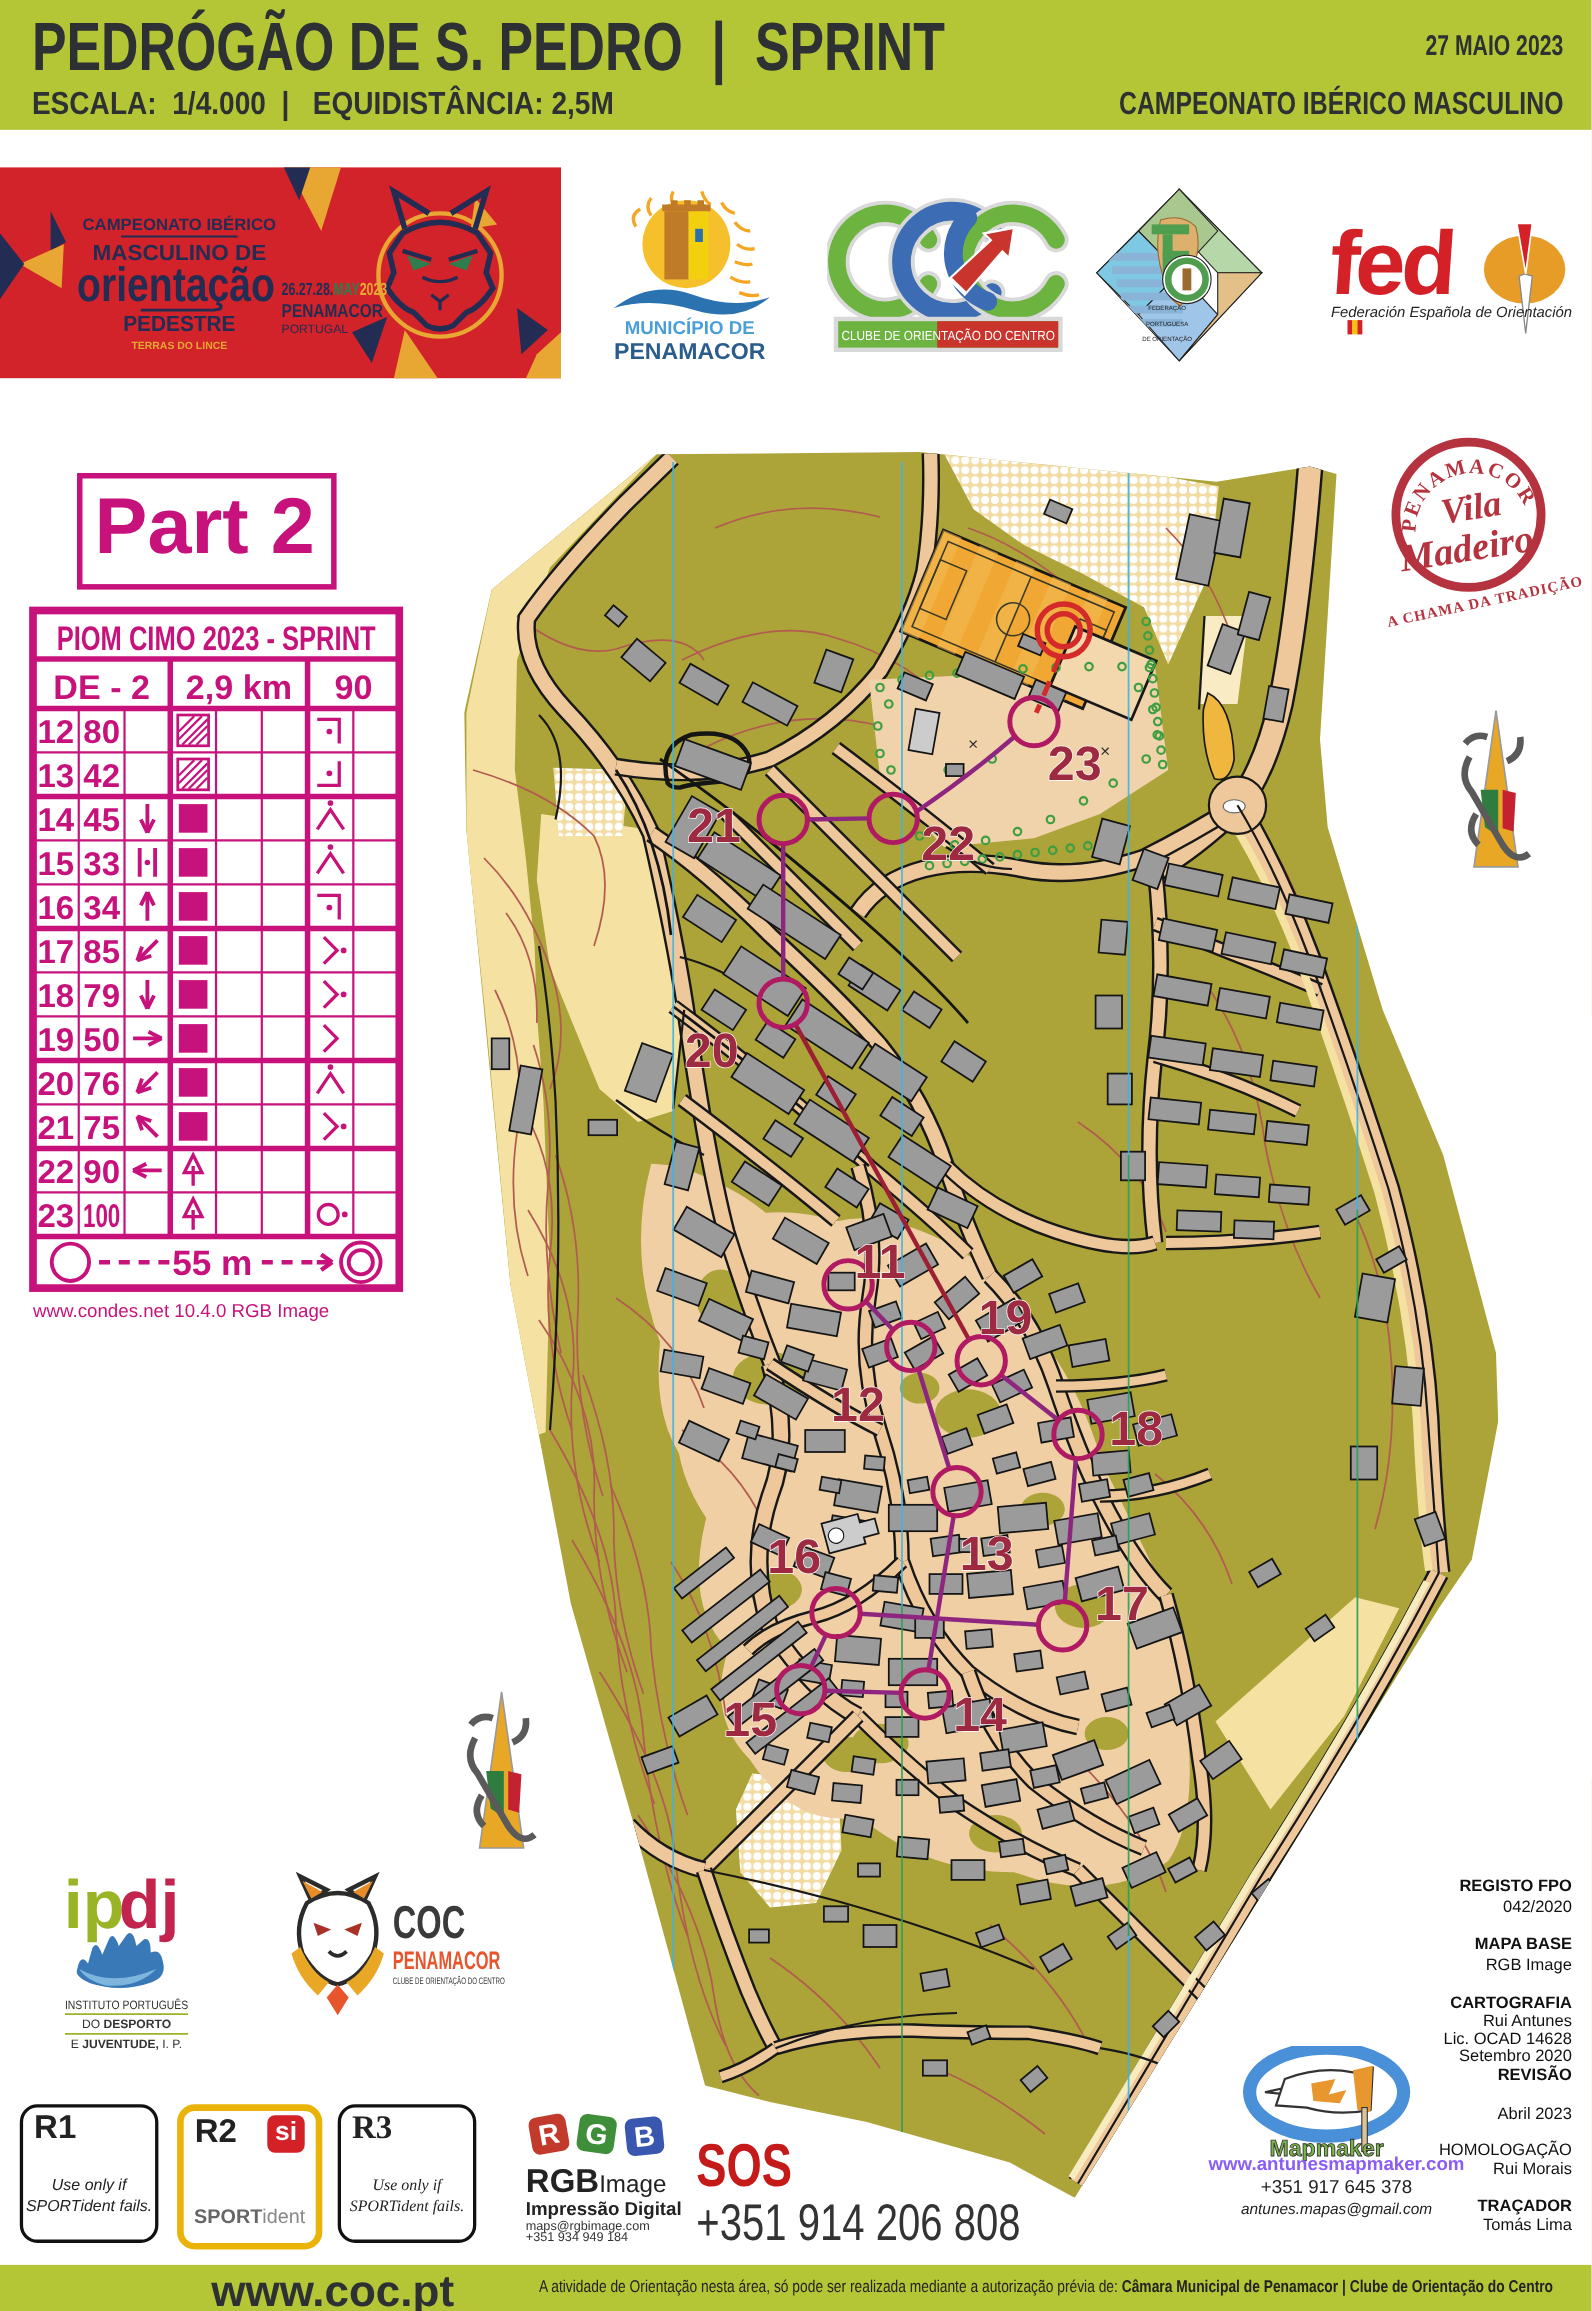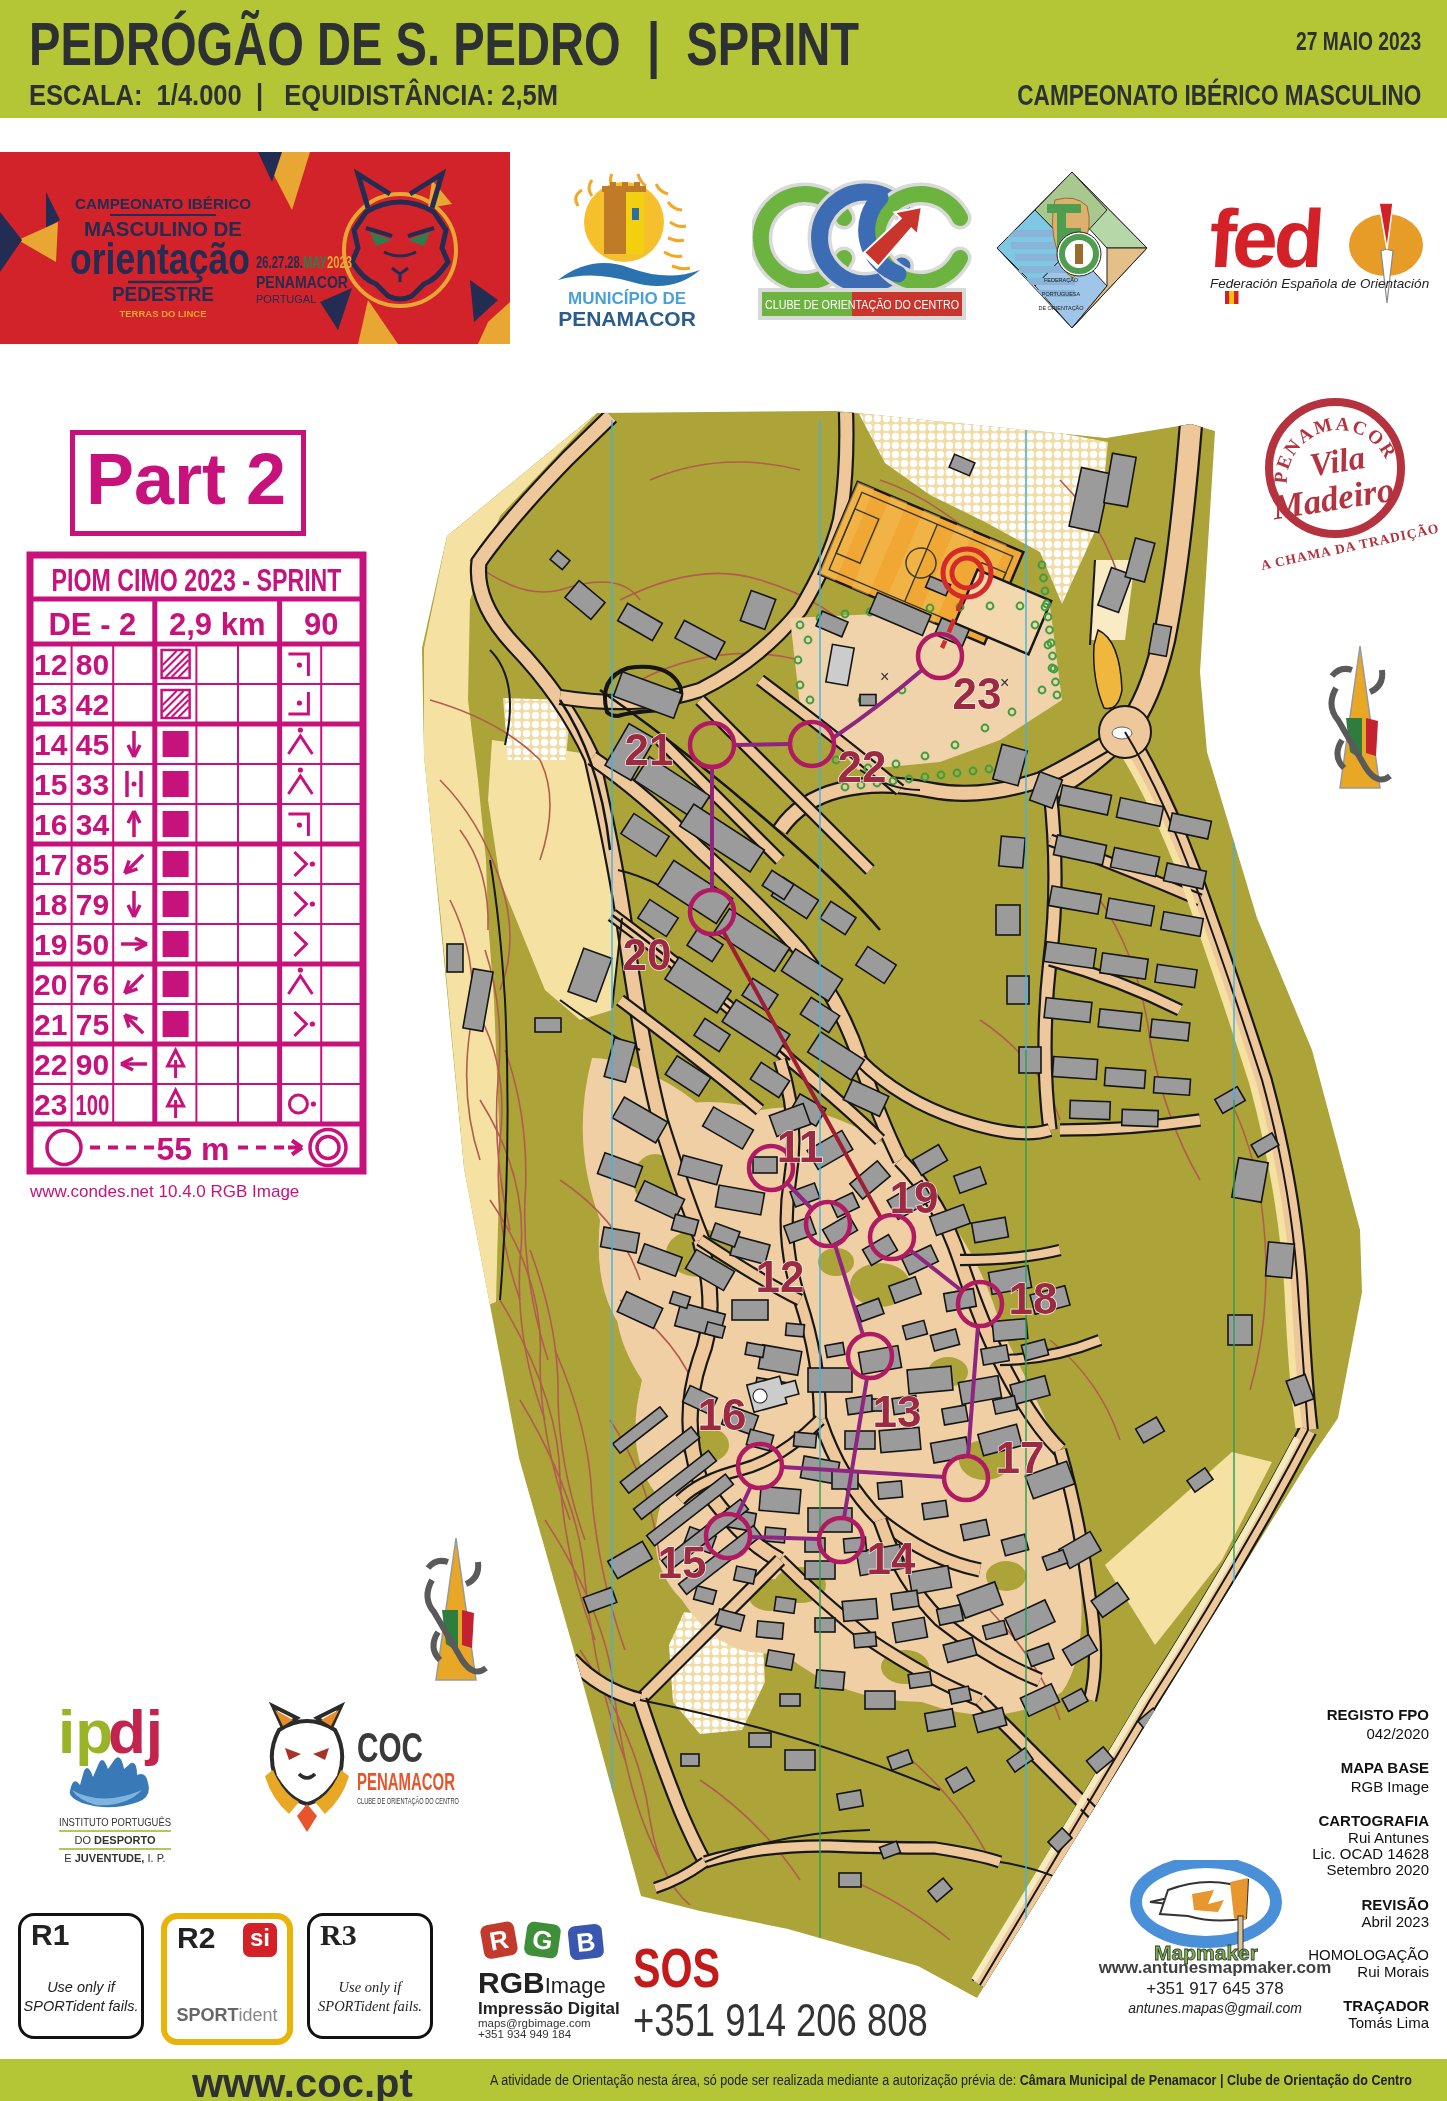--- a/index.html
+++ b/index.html
@@ -1352,33 +1352,33 @@
 
 <svg class="abs" style="left:1130px;top:1860px;" width="160" height="150" viewBox="0 0 160 150">
 <ellipse cx="76" cy="42" rx="70" ry="40" fill="none" stroke="#4a90d9" stroke-width="12"></ellipse>
 <path d="M20,42 L56,34 L50,42 L58,46 Z" fill="#fff" stroke="#333" stroke-width="2"></path>
 <path d="M38,30 Q70,18 100,24 L118,20 L116,58 Q86,64 58,56 L30,54 Z" fill="#fff" stroke="#333" stroke-width="2"></path>
 <path d="M62,34 L84,30 L78,44 L94,40 L88,52 L64,50 Z" fill="#e8962e"></path>
 <path d="M100,22 L118,18 L116,60 L104,58 Z" fill="#e8962e"></path>
 <rect x="108" y="56" width="5" height="40" fill="#d9c49a" stroke="#333" stroke-width="1"></rect>
 <text x="76" y="100" font-size="21" font-weight="bold" fill="#7ab648" stroke="#333" stroke-width="0.8" text-anchor="middle" font-family="Liberation Sans,sans-serif">Mapmaker</text>
 </svg>
-<div class="abs" style="left:1065px;top:1958px;width:300px;text-align:center;font-size:17px;font-weight:bold;color:#404040;">www.antunesmapmaker.com</div>
+<div class="abs" style="left:1065px;top:1958px;width:300px;text-align:center;font-size:17px;font-weight:bold;color:#8b5cf6;">www.antunesmapmaker.com</div>
 <div class="abs" style="left:1065px;top:1979px;width:300px;text-align:center;font-size:17px;color:#222;">+351 917 645 378</div>
 <div class="abs" style="left:1065px;top:2000px;width:300px;text-align:center;font-size:14px;font-style:italic;color:#222;">antunes.mapas@gmail.com</div>
 <div class="abs" style="left:1180px;top:1700px;width:249px;height:360px;font-size:15px;color:#111;">
     <div style="position:absolute;right:0;top:6px;font-weight:bold;">REGISTO FPO</div>
     <div style="position:absolute;right:0;top:25px;font-weight:normal;">042/2020</div>
     <div style="position:absolute;right:0;top:59px;font-weight:bold;">MAPA BASE</div>
     <div style="position:absolute;right:0;top:78px;font-weight:normal;">RGB Image</div>
     <div style="position:absolute;right:0;top:112px;font-weight:bold;">CARTOGRAFIA</div>
     <div style="position:absolute;right:0;top:129px;font-weight:normal;">Rui Antunes</div>
     <div style="position:absolute;right:0;top:145px;font-weight:normal;">Lic. OCAD 14628</div>
     <div style="position:absolute;right:0;top:161px;font-weight:normal;">Setembro 2020</div>
-    <div style="position:absolute;right:0;top:196px;font-weight:bold;padding-left:40px;">REVISÃO</div>
+    <div style="position:absolute;right:0;top:178px;font-weight:bold;padding-left:40px;">REVISÃO</div>
     <div style="position:absolute;right:0;top:213px;font-weight:normal;">Abril 2023</div>
     <div style="position:absolute;right:0;top:246px;font-weight:normal;margin-left:32px;">HOMOLOGAÇÃO</div>
     <div style="position:absolute;right:0;top:263px;font-weight:normal;text-align:center;">Rui Morais</div>
     <div style="position:absolute;right:0;top:297px;font-weight:bold;">TRAÇADOR</div>
     <div style="position:absolute;right:0;top:314px;font-weight:normal;">Tomás Lima</div>
   </div>
 
 <div class="abs" style="left:0;top:2059px;width:1447px;height:42px;background:#b4c636;"></div>
 <div class="abs" style="left:192px;top:2061px;font-size:40px;font-weight:bold;color:#2e3133;">www.coc.pt</div>
 <div class="abs" style="left:490px;top:2071px;font-size:15.5px;color:#222;white-space:nowrap;transform:scaleX(.81);transform-origin:0 50%;">A atividade de Orientação nesta área, só pode ser realizada mediante a autorização prévia de: <b>Câmara Municipal de Penamacor | Clube de Orientação do Centro</b></div>

